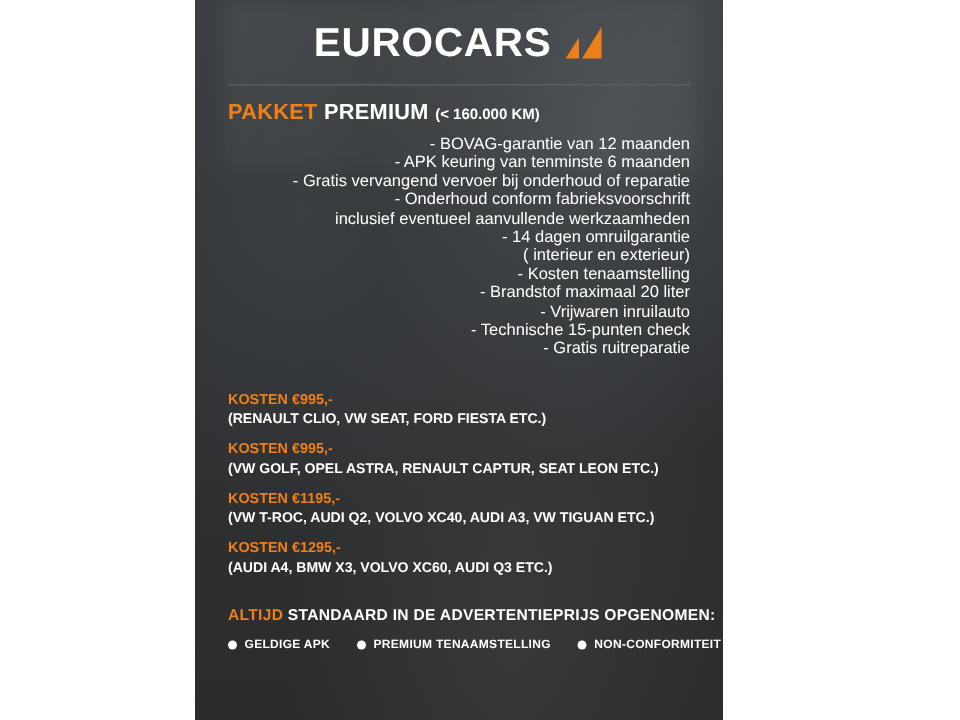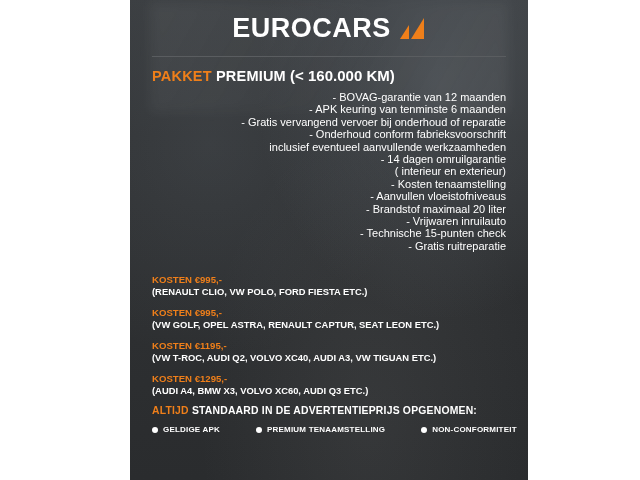--- a/index.html
+++ b/index.html
@@ -16,21 +16,21 @@
   .page {
     position: relative;
     width: 640px;
     height: 480px;
     background: #ffffff;
   }
   .poster {
     position: absolute;
     left: 130px;
     top: 0;
-    width: 398px;
+    width: 352px;
     height: 480px;
     background: #2f3133;
     overflow: hidden;
   }
   
   .bg-photo {
     position: absolute;
     left: 0; top: 0; right: 0; bottom: 0;
     background:
       radial-gradient(ellipse at 78% 18%, rgba(120,130,140,0.30) 0%, rgba(120,130,140,0) 42%),
@@ -104,21 +104,21 @@
   
   .pakket-line {
     font-size: 14.5px;
     font-weight: bold;
     color: #ffffff;
     letter-spacing: 0.2px;
     margin: 2px 0 7px 0;
   }
   .pakket-line .pakket-word { color: #ef7f1a; margin-top: 48px; }
   .pakket-line .km {
-    font-size: 15px;
+    font-size: 10px;
     font-weight: bold;
     color: #ffffff;
     letter-spacing: 0;
   }
 
   
   ul.features {
     list-style: none;
     margin: 0;
     padding: 0;
@@ -170,21 +170,21 @@
     font-size: 10.4px;
     font-weight: bold;
     color: #ffffff;
     letter-spacing: 0.2px;
     margin-bottom: 9px;
     white-space: nowrap;
   }
   .footer-title .altijd { color: #ef7f1a; }
   .footer-items {
     display: flex;
-    gap: 36px;
+    gap: 18px;
     align-items: center;
   }
   .footer-item {
     display: flex;
     align-items: center;
     gap: 5px;
     white-space: nowrap;
   }
   .dot {
     width: 6px;
@@ -227,31 +227,30 @@
 
       <ul class="features">
         <li>- BOVAG-garantie van 12 maanden</li>
         <li>- APK keuring van tenminste 6 maanden</li>
         <li>- Gratis vervangend vervoer bij onderhoud of reparatie</li>
         <li>- Onderhoud conform fabrieksvoorschrift</li>
         <li class="indent">inclusief eventueel aanvullende werkzaamheden</li>
         <li>- 14 dagen omruilgarantie</li>
         <li class="indent">( interieur en exterieur)</li>
         <li>- Kosten tenaamstelling</li>
-        <li>- Aanvullen vloeistofniveaus</li>
         <li>- Brandstof maximaal 20 liter</li>
         <li>- Vrijwaren inruilauto</li>
         <li>- Technische 15-punten check</li>
         <li>- Gratis ruitreparatie</li>
       </ul>
 
       <div class="prices">
         <div class="price-block">
           <div class="price-kosten">KOSTEN €995,-</div>
-          <div class="price-models">(RENAULT CLIO, VW POLO, FORD FIESTA ETC.)</div>
+          <div class="price-models">(RENAULT CLIO, VW SEAT, FORD FIESTA ETC.)</div>
         </div>
         <div class="price-block">
           <div class="price-kosten">KOSTEN €995,-</div>
           <div class="price-models">(VW GOLF, OPEL ASTRA, RENAULT CAPTUR, SEAT LEON ETC.)</div>
         </div>
         <div class="price-block">
           <div class="price-kosten">KOSTEN €1195,-</div>
           <div class="price-models">(VW T-ROC, AUDI Q2, VOLVO XC40, AUDI A3, VW TIGUAN ETC.)</div>
         </div>
         <div class="price-block">

